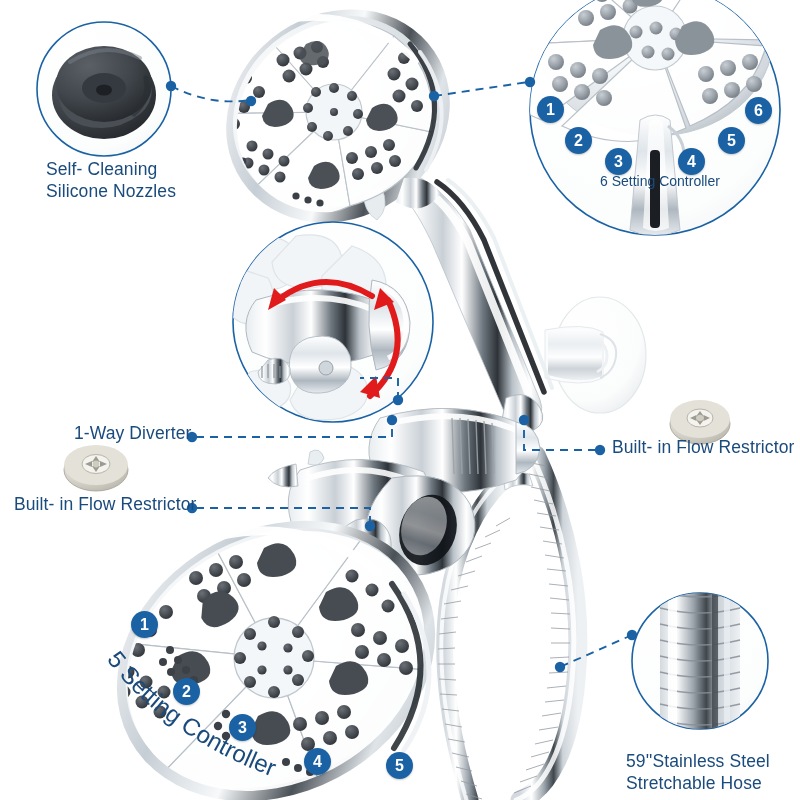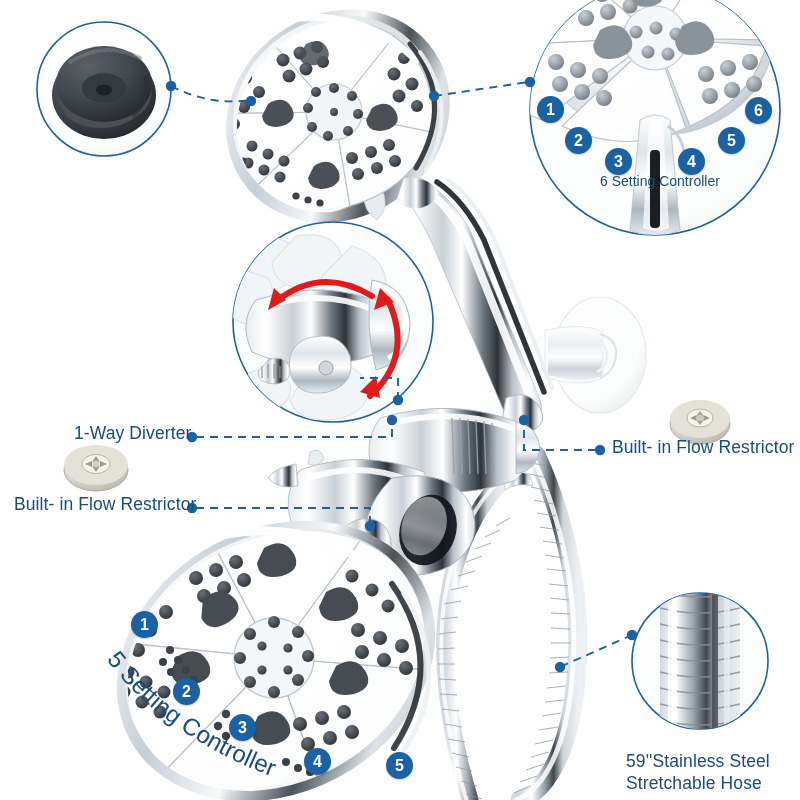--- a/index.html
+++ b/index.html
@@ -534,20 +534,24 @@
         <circle cx="392" cy="420" r="5.2"></circle>
       <circle cx="192" cy="508" r="5.2"></circle>
         <circle cx="370" cy="526" r="5.2"></circle>
       <circle cx="600" cy="450" r="5.2"></circle>
         <circle cx="524" cy="420" r="5.2"></circle>
       <circle cx="632" cy="635" r="5.2"></circle>
         <circle cx="560" cy="667" r="5.2"></circle>
     </g>
   </svg>
 
+  <div class="lbl two" style="left:46px;top:158px;width:190px;text-align:left;">
+    <div>Self- Cleaning</div>
+    <div>Silicone Nozzles</div>
+  </div>
 
   <div class="ccap" style="left:588px;top:173px;">6 Setting Controller</div>
 
   <div class="lbl" style="left:74px;top:423px;">1-Way Diverter</div>
 
   <div class="lbl" style="left:14px;top:494px;">Built- in Flow Restrictor</div>
 
   <div class="lbl" style="left:612px;top:437px;">Built- in Flow Restrictor</div>
 
   <div class="lbl two" style="left:626px;top:750px;width:180px;">

